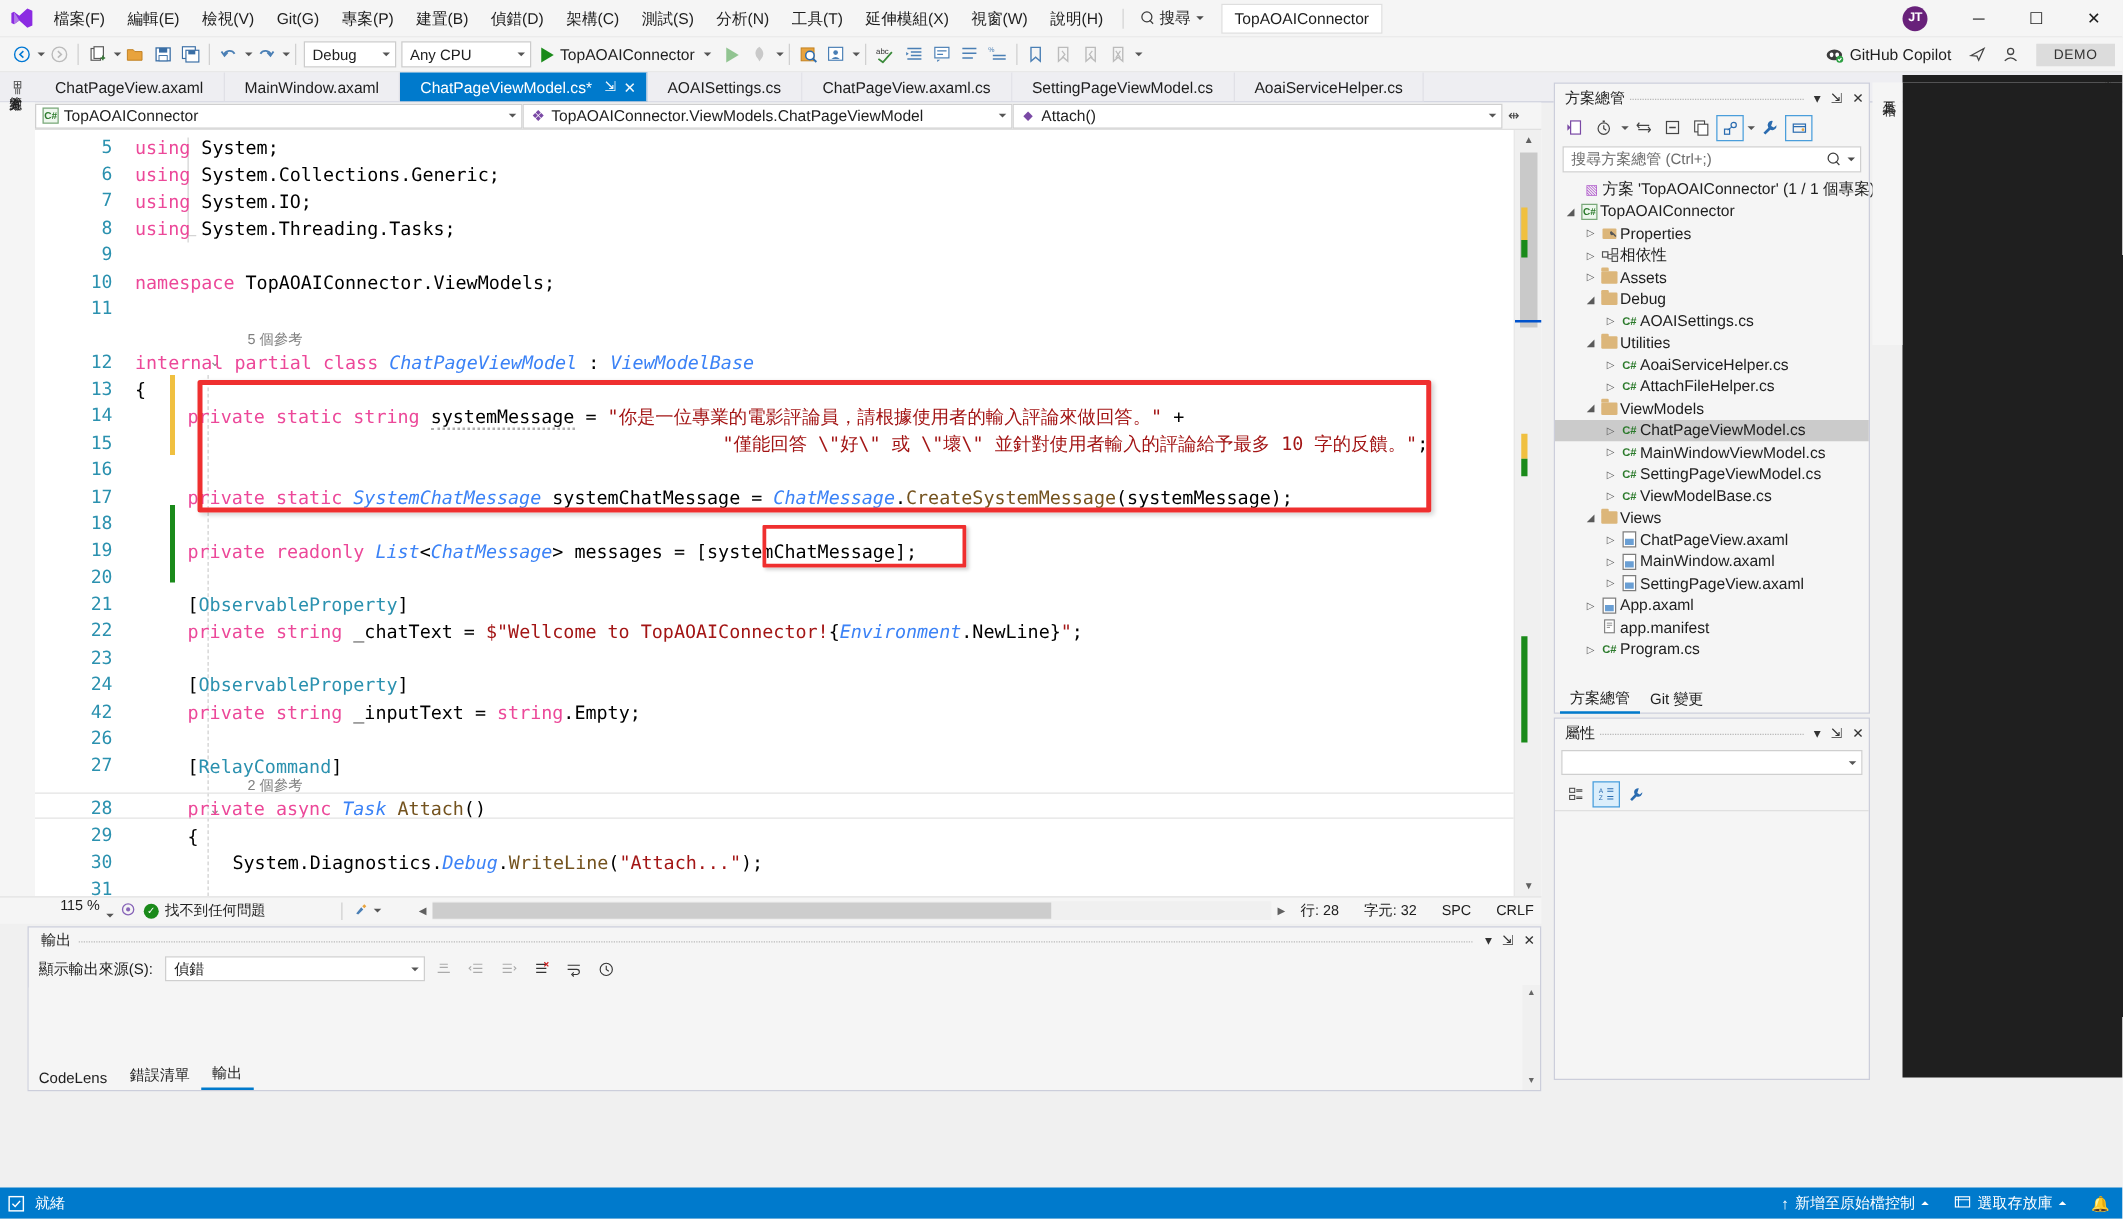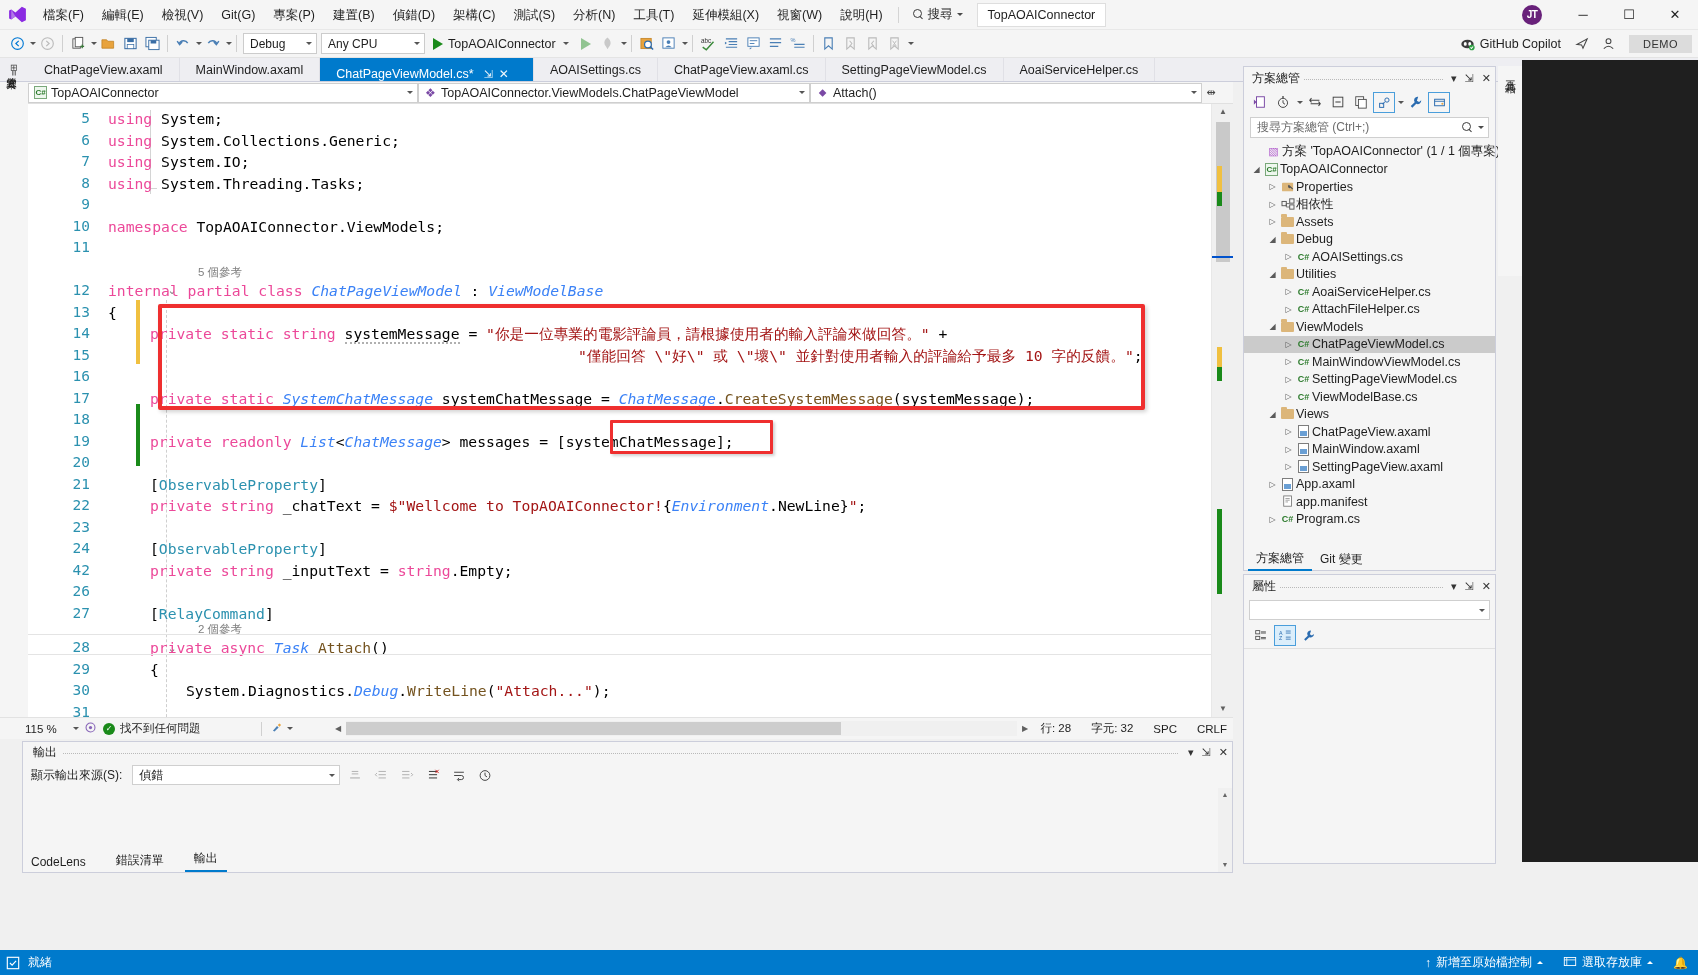--- a/index.html
+++ b/index.html
@@ -86,21 +86,21 @@
     background:#eeeef2; display:flex; align-items:stretch;
     border-bottom:1px solid #cccedb;
   }
   .tabgutter { width:28px; background:#eeeef2; display:flex; align-items:center; justify-content:center; }
   .tabgutter-glyph { writing-mode: vertical-rl; font-size:9px; color:#444; letter-spacing:-1px; }
   .tab {
     display:flex; align-items:center; padding:0 16px; font-size:12.5px;
     color:#1e1e1e; background:#eeeef2; cursor:default; white-space:nowrap;
     border-right:1px solid #e0e0e6;
   }
-  .tab.active { background:#007acc; color:#fff; padding-right:20px;align-items:flex-end; }
+  .tab.active { background:#007acc; color:#fff; padding-right:4px; }
   .tab .pin { margin-left:10px; font-size:11px; opacity:.95; }
   .tab .x { margin-left:6px; margin-right:4px; font-size:12px; opacity:.95; }
   .tabstrip-right { margin-left:auto; display:flex; align-items:center; padding-right:4px; gap:6px; }
   .tsr-ico { font-size:10px; color:#444; padding:0 3px; }
 
   
   .navbar {
     position:absolute; top:82px; left:0; width:1233px; height:22px;
     background:#f5f5f5; display:flex; align-items:center;
     border-bottom:1px solid #e0e0e0;
@@ -187,21 +187,21 @@
   .ed-scroll .arrow { position:absolute; left:0; width:22px; height:16px; text-align:center; font-size:8px; color:#606060; line-height:16px; }
   .ed-thumb { position:absolute; left:4px; width:14px; background:#c9c9c9; }
   .marker { position:absolute; width:5px; height:4px; }
 
   
   .edstatus {
     position:absolute; top:717px; left:0; width:1233px; height:22px;
     background:#f5f5f5; display:flex; align-items:center; font-size:11.5px;
     border-top:1px solid #e2e2e2; color:#1e1e1e;
   }
-  .zoombox { width:62px; height:20px; margin-left:20px; display:flex; align-items:center; padding:0 3px 0 5px; }
+  .zoombox { width:62px; height:20px; margin-left:32px; display:flex; align-items:center; padding:0 3px 0 5px;flex-direction:column; }
   .es-sep { width:1px;height:14px;background:#d0d0d0;margin:0 8px; }
   .ok-circle { width:12px;height:12px;border-radius:50%;background:#1a8a1a;color:#fff;font-size:8px;display:flex;align-items:center;justify-content:center;margin-right:5px; }
   .hscroll { position:absolute; left:330px; right:200px; top:2px; height:17px; display:flex; align-items:center; }
   .hs-arrow { width:16px;text-align:center;font-size:8px;color:#606060; }
   .hs-track { flex:1; height:15px; background:#f0f0f0; position:relative; }
   .hs-thumb { position:absolute; left:0; top:1px; height:13px; width:495px; background:#cdcdcd; }
   .es-right { position:absolute; right:6px; display:flex; align-items:center; gap:20px; font-size:11.5px; }
 
   
   .outpane {
@@ -215,21 +215,21 @@
   .out-lbl { font-size:12px; margin-right:6px; }
   .out-combo { width:208px; height:20px; background:#fff; border:1px solid #cfcfcf; display:flex; align-items:center; padding:0 4px 0 6px; font-size:12px; }
   .out-combo .tb-drop{ margin-left:auto; }
   .ot-btn { width:22px;height:20px;display:flex;align-items:center;justify-content:center; }
   .out-body { position:absolute; top:48px; left:0; right:14px; bottom:0; background:#f5f5f5; }
   .out-vscroll { position:absolute; right:0; top:46px; width:14px; bottom:0; background:#f0f0f0; }
 
   
   .bottomtabs {
     position:absolute; top:850px; left:22px; width:1211px; height:22px;
-    display:flex; align-items:flex-end; gap:12px; font-size:12px;
+    display:flex; align-items:flex-end; gap:0; font-size:12px;
   }
   .btab { padding:2px 9px 3px; color:#1e1e1e; }
   .btab.active { border-bottom:2px solid #007acc; }
 
   
   .solexp {
     position:absolute; top:66px; left:1243px; width:253px; height:505px;
     background:#f5f5f5; border:1px solid #cccedb;
   }
   .panel-head { height:22px; display:flex; align-items:center; padding-left:8px; font-size:12px; }

